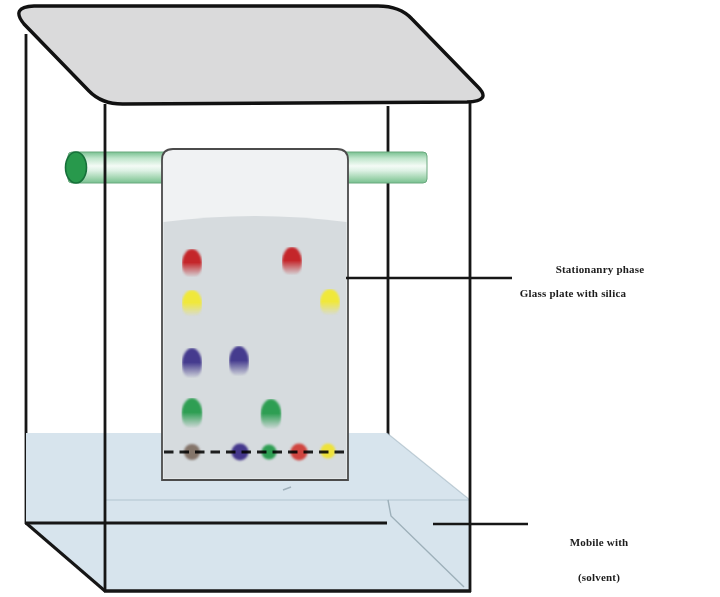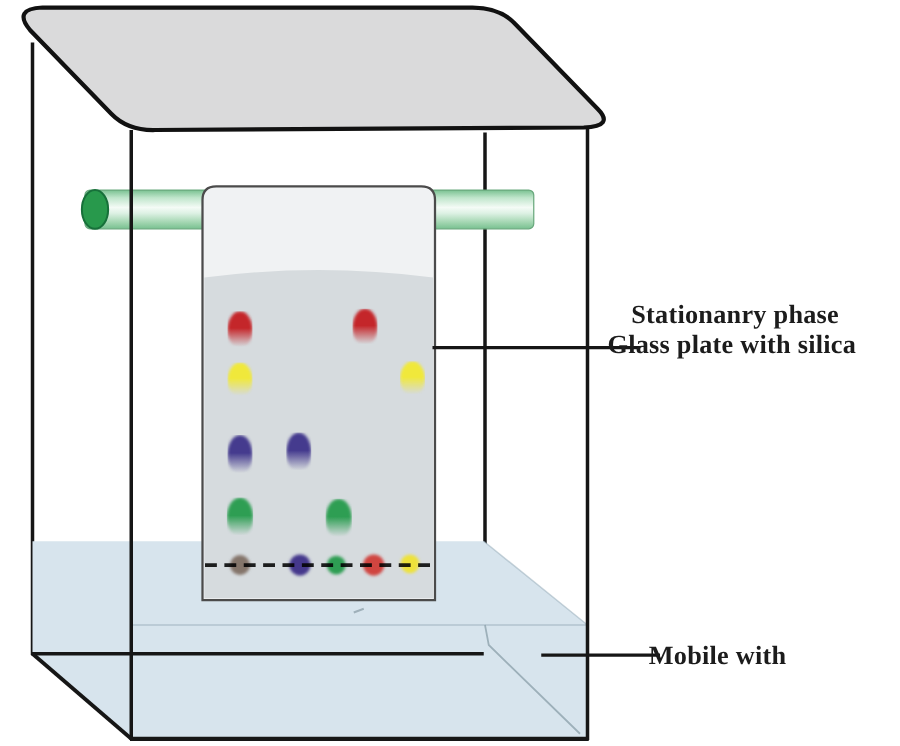--- a/index.html
+++ b/index.html
@@ -2,26 +2,27 @@
 <html><head>
 <meta charset="utf-8">
 <style>
   html,body{margin:0;padding:0;background:#ffffff;}
   .stage{
     position:relative;width:720px;height:597px;background:#ffffff;overflow:hidden;
     font-family:"Liberation Serif","DejaVu Serif",serif;
   }
   .stage svg{position:absolute;left:0;top:0;}
   .lbl{
-    position:absolute;font-weight:bold;color:#1c1c1c;
-    font-size:21px;letter-spacing:.2px;white-space:nowrap;
+    position:absolute;text-align:center;font-weight:bold;color:#1c1c1c;
+    font-size:11px;letter-spacing:.2px;white-space:nowrap;
     font-family:"Liberation Serif","DejaVu Serif",serif;
+    margin-top:24px;
   }
   .lbl-stationary1{left:505px;top:239px;width:190px;}
-  .lbl-stationary2{left:486px;top:263px;width:196px;}
+  .lbl-stationary2{left:475px;top:263px;width:196px;}
   .lbl-mobile1{left:519px;top:512px;width:160px;}
   .lbl-mobile2{left:519px;top:547px;width:160px;}
 </style>
 </head>
 <body>
 
 <div class="stage">
 
   <svg width="720" height="597" viewBox="0 0 720 597">
     <defs>
@@ -92,13 +93,14 @@
     <line x1="104" y1="591" x2="471" y2="591" stroke="#161616" stroke-width="3.4"></line>
     <line x1="26" y1="523" x2="105" y2="591" stroke="#161616" stroke-width="3"></line>
 
     <line x1="346" y1="278" x2="512" y2="278" stroke="#161616" stroke-width="2.6"></line>
     <line x1="433" y1="524" x2="528" y2="524" stroke="#161616" stroke-width="2.6"></line>
   </svg>
 
   <div class="lbl lbl-stationary1">Stationanry phase</div>
   <div class="lbl lbl-stationary2">Glass plate with silica</div>
   <div class="lbl lbl-mobile1">Mobile with</div>
+  <div class="lbl lbl-mobile2">(solvent)</div>
 </div>
 
 </body></html>

